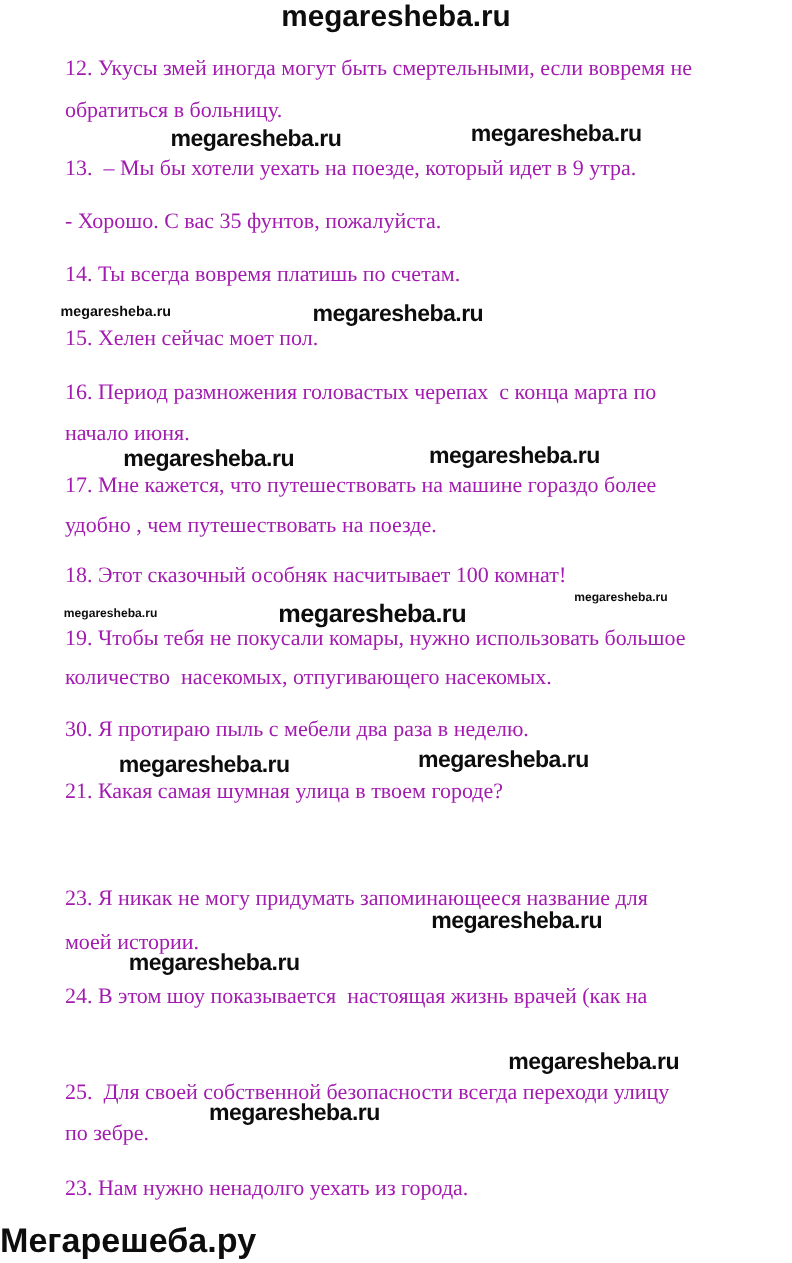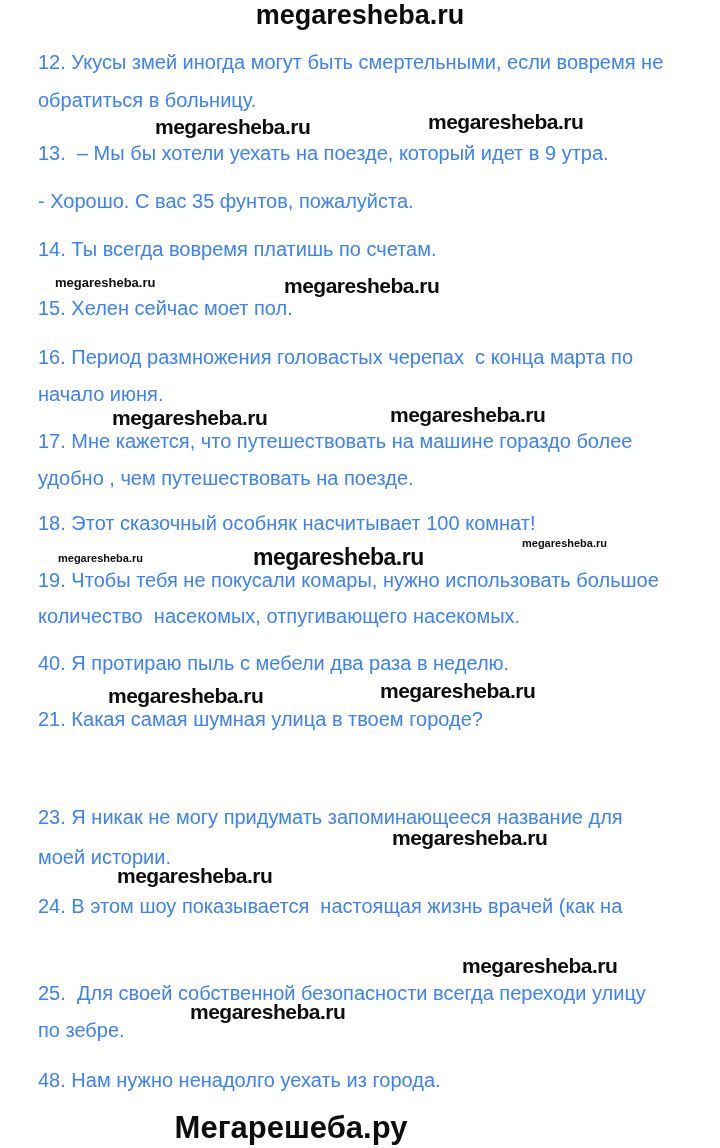--- a/index.html
+++ b/index.html
@@ -6,26 +6,26 @@
   body {
     width: 720px; height: 1148px;
     background: #ffffff;
     position: relative;
     overflow: hidden;
     font-family: "Liberation Serif", serif;
   }
   .page { position: absolute; inset: 0; width: 720px; height: 1148px; }
   .line {
     position: absolute;
-    left: 38px;
+    left: 59px;
     font-size: 20px;
     line-height: 24px;
-    color: #3b82f6;
+    color: #a21caf;
     white-space: pre;
-    font-family: Liberation Sans, sans-serif;
+    font-family: Liberation Serif, serif;
   }
   .wm {
     position: absolute;
     font-family: "Liberation Sans", sans-serif;
     font-weight: 700;
     font-size: 21px;
     color: #0d0d0d;
     white-space: pre;
     letter-spacing: -0.5px;
   }
@@ -36,21 +36,20 @@
     top: 0; left: 0; width: 720px;
     text-align: center;
     font-family: "Liberation Sans", sans-serif;
     font-weight: 700;
     font-size: 27px;
     color: #0d0d0d;
   }
   .footer-brand {
     position: absolute;
     top: 1110px; left: 0; width: 582px;
-    text-align: center;
     font-family: "Liberation Sans", sans-serif;
     font-weight: 700;
     font-size: 31px;
     color: #0d0d0d;
   }
 </style>
 </head>
 <body>
 
 <div class="page">
@@ -84,38 +83,38 @@
 
   <div class="line" style="top:511px">18. Этот сказочный особняк насчитывает 100 комнат!</div>
 
   <div class="wm wm-small" style="left:522px; top:537px">megaresheba.ru</div>
   <div class="wm wm-small" style="left:58px;  top:552px">megaresheba.ru</div>
   <div class="wm" style="left:253px; top:544px; font-size:23px">megaresheba.ru</div>
 
   <div class="line" style="top:568px">19. Чтобы тебя не покусали комары, нужно использовать большое</div>
   <div class="line" style="top:604px">количество  насекомых, отпугивающего насекомых.</div>
 
-  <div class="line" style="top:651px">40. Я протираю пыль с мебели два раза в неделю.</div>
+  <div class="line" style="top:651px">30. Я протираю пыль с мебели два раза в неделю.</div>
 
   <div class="wm" style="left:108px; top:684px">megaresheba.ru</div>
   <div class="wm" style="left:380px; top:679px">megaresheba.ru</div>
 
   <div class="line" style="top:707px">21. Какая самая шумная улица в твоем городе?</div>
 
 
   <div class="line" style="top:805px">23. Я никак не могу придумать запоминающееся название для</div>
   <div class="wm" style="left:392px; top:826px">megaresheba.ru</div>
   <div class="line" style="top:845px">моей истории.</div>
   <div class="wm" style="left:117px; top:864px">megaresheba.ru</div>
 
   <div class="line" style="top:894px">24. В этом шоу показывается  настоящая жизнь врачей (как на</div>
 
   <div class="wm" style="left:462px; top:954px">megaresheba.ru</div>
 
   <div class="line" style="top:981px">25.  Для своей собственной безопасности всегда переходи улицу</div>
   <div class="wm" style="left:190px; top:1000px">megaresheba.ru</div>
   <div class="line" style="top:1018px">по зебре.</div>
 
-  <div class="line" style="top:1068px">48. Нам нужно ненадолго уехать из города.</div>
+  <div class="line" style="top:1068px">23. Нам нужно ненадолго уехать из города.</div>
 
   <div class="footer-brand">Мегарешеба.ру</div>
 
 </div>
 
 </body></html>

